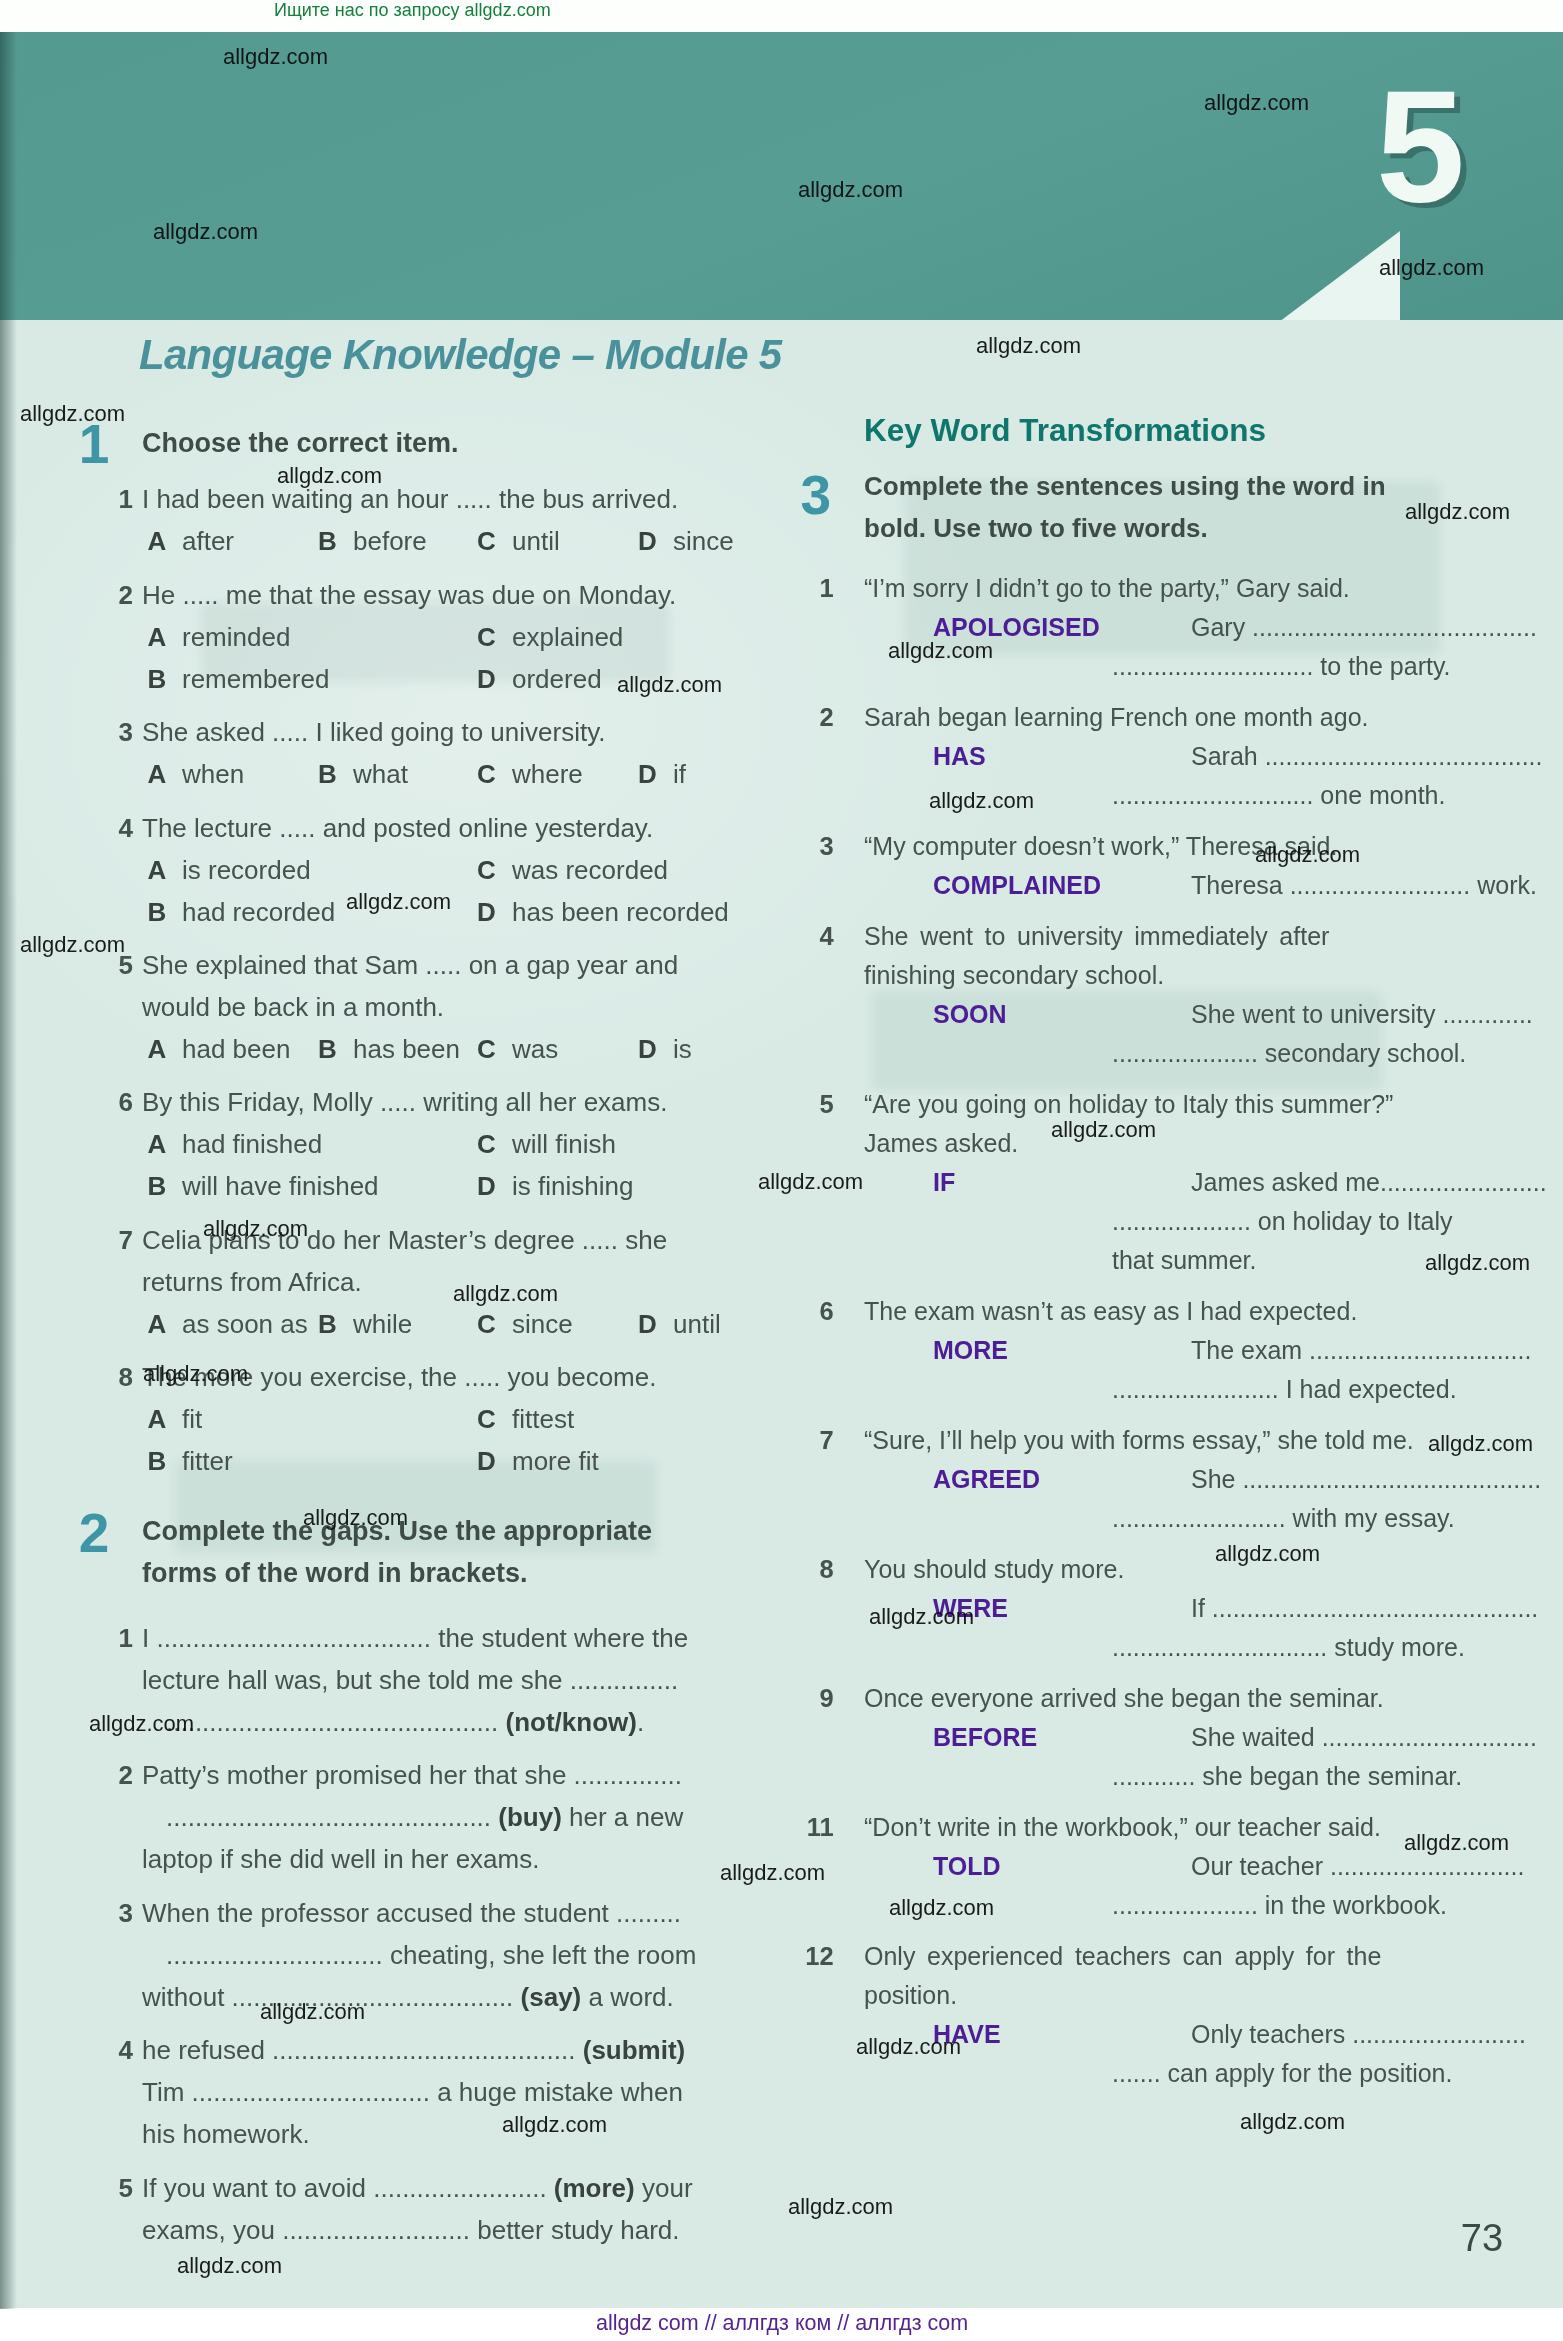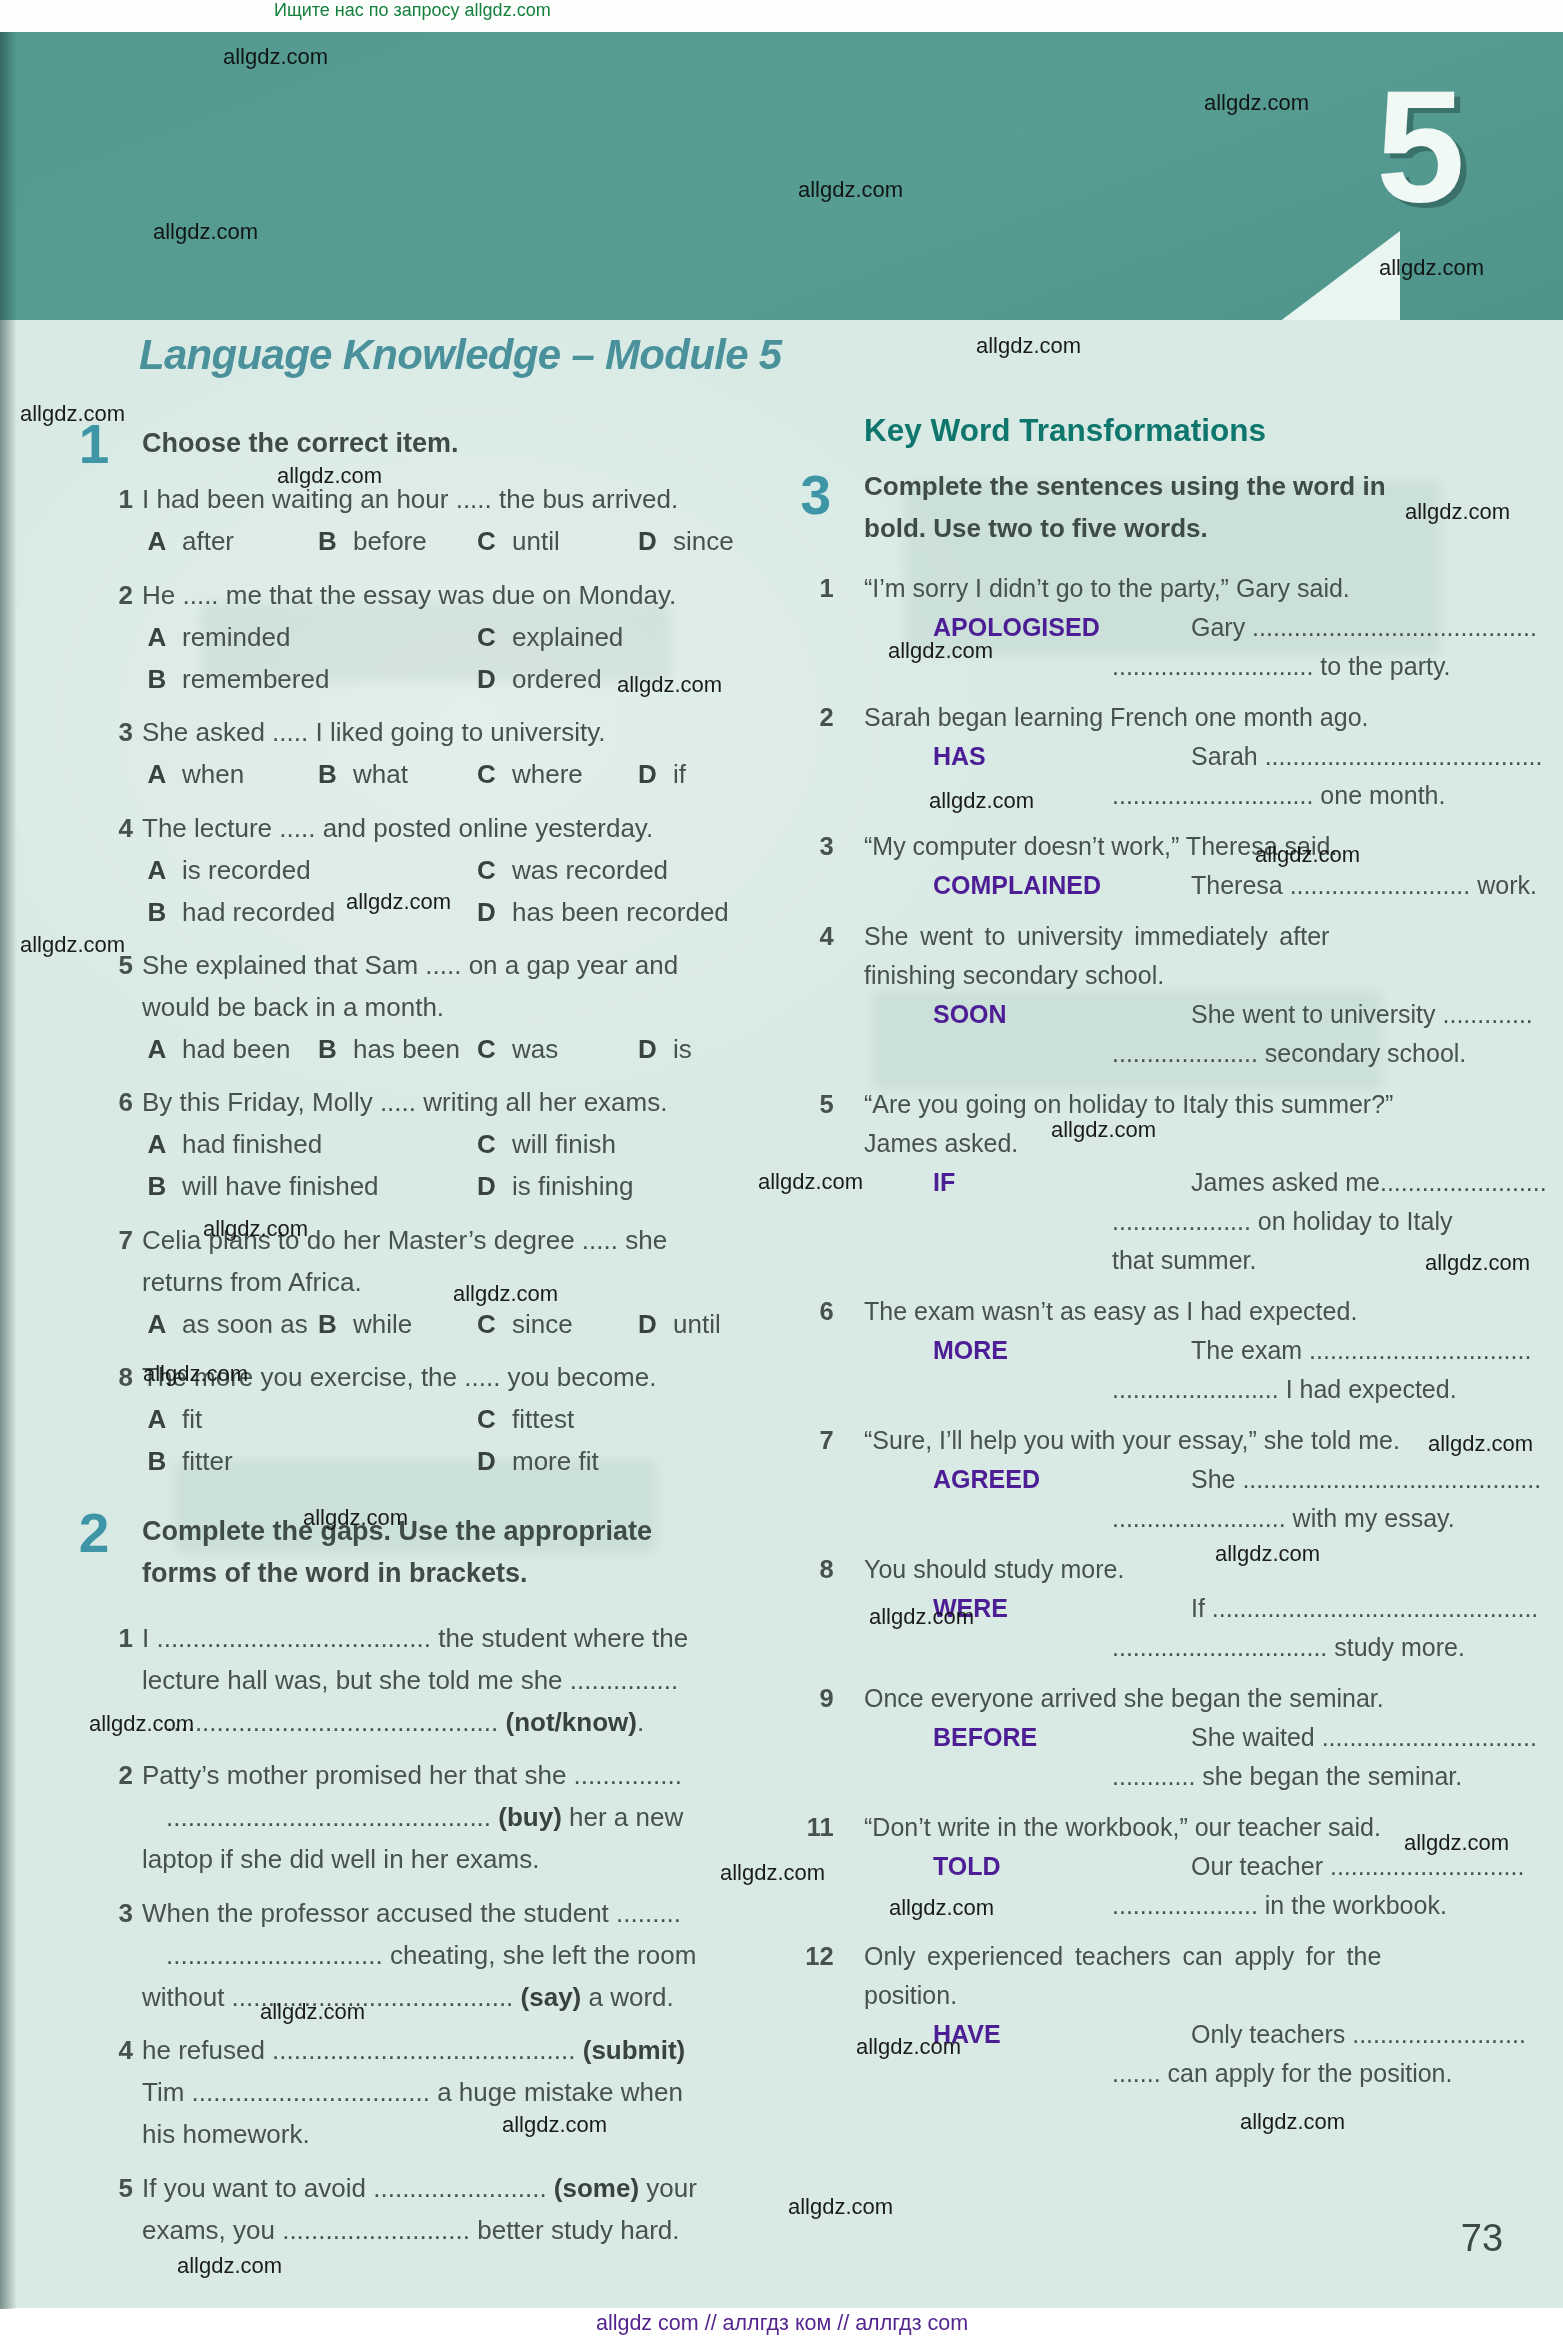--- a/index.html
+++ b/index.html
@@ -253,21 +253,21 @@
           <div class="line"><span>without ....................................... </span><b>(say)</b><span> a word.</span></div>
         </div>
         <div class="q">
           <span class="qnum">4</span>
           <div class="line"><span>he refused .......................................... </span><b>(submit)</b></div>
           <div class="line"><span>Tim ................................. a huge mistake when</span></div>
           <div class="line"><span>his homework.</span></div>
         </div>
         <div class="q">
           <span class="qnum">5</span>
-          <div class="line"><span>If you want to avoid ........................ </span><b>(some)</b><span> your</span></div>
+          <div class="line"><span>If you want to avoid ........................ </span><b>(more)</b><span> your</span></div>
           <div class="line"><span>exams, you .......................... better study hard.</span></div>
         </div>
       </div>
   </section>
 
   <section class="exblock" id="kwt">
     <h2 class="kwt-title">Key Word Transformations</h2>
     <div class="kwt-head">
       <span class="exnum">3</span>
       <div class="exheading2">Complete the sentences using the word in</div>
@@ -325,21 +325,21 @@
           <span class="qnum">6</span>
           <div class="line">The exam wasn’t as easy as I had expected.</div>
           <div class="kwrow">
             <span class="kw">MORE</span>
             <span class="kval">The exam ................................</span>
           </div>
           <div class="line cont">........................ I had expected.</div>
         </div>
         <div class="kq">
           <span class="qnum">7</span>
-          <div class="line">“Sure, I’ll help you with your essay,” she told me.</div>
+          <div class="line">“Sure, I’ll help you with forms essay,” she told me.</div>
           <div class="kwrow">
             <span class="kw">AGREED</span>
             <span class="kval">She ...........................................</span>
           </div>
           <div class="line cont">......................... with my essay.</div>
         </div>
         <div class="kq">
           <span class="qnum">8</span>
           <div class="line">You should study more.</div>
           <div class="kwrow">

